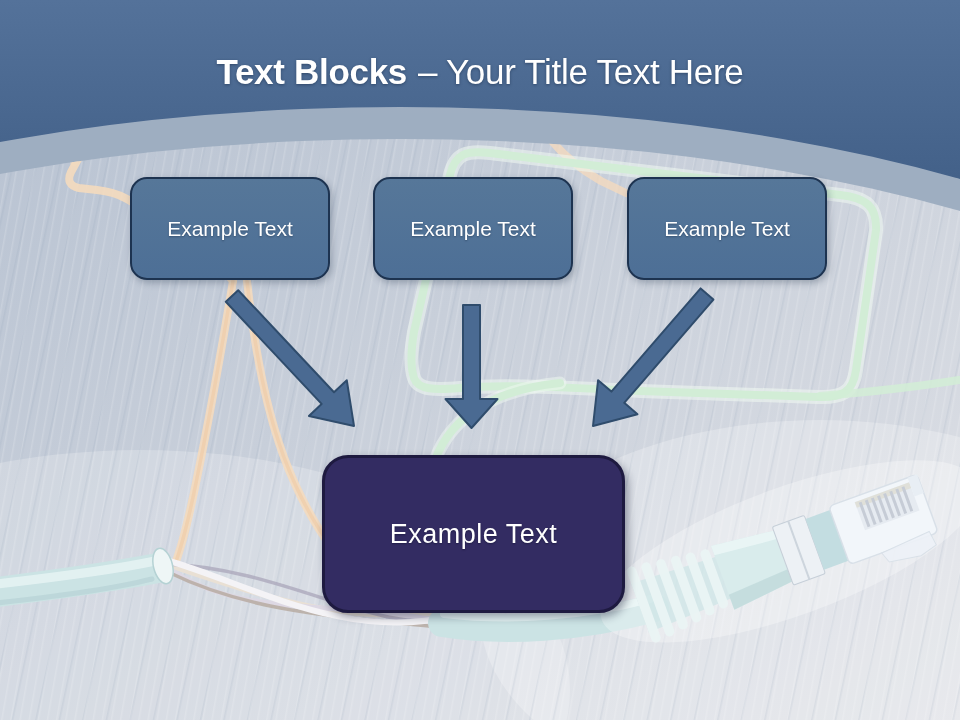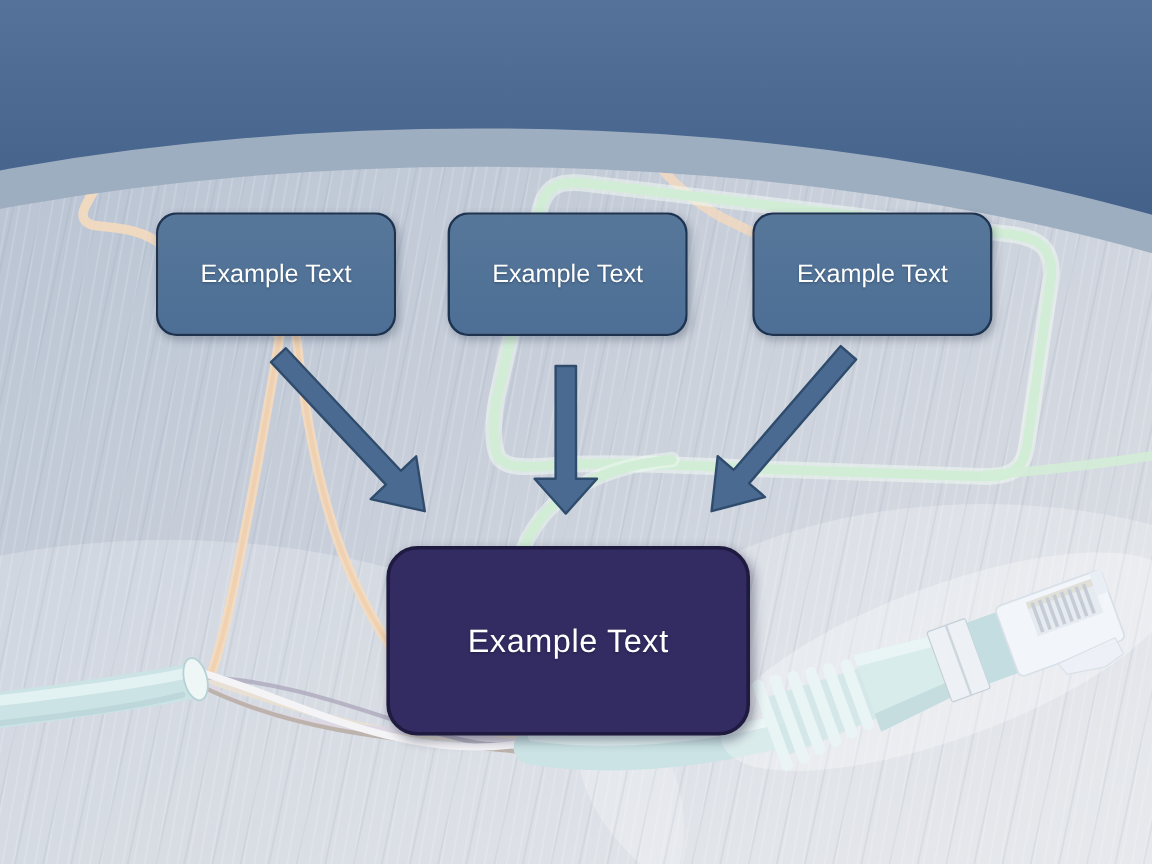--- a/index.html
+++ b/index.html
@@ -158,20 +158,23 @@
       </g>
     </g>
 
     <g>
       <polygon class="arrow-shape" points="238.2,290.2 334.0,392.3 346.8,380.3 354,426 308.9,415.9 321.6,403.9 225.8,301.8"></polygon>
       <polygon class="arrow-shape" points="463,305 480,305 480,399 497.5,399 471.5,428 445.5,399 463,399"></polygon>
       <polygon class="arrow-shape" points="713.4,299.6 624.2,402.8 637.5,414.2 593,426 598.1,380.2 611.4,391.6 700.6,288.4"></polygon>
     </g>
   </svg>
 
+  <div class="title">
+    <span class="t-bold">Text Blocks</span><span class="t-reg">– Your Title Text Here</span>
+  </div>
 
   <div class="block block1">
     <span>Example Text</span>
   </div>
   <div class="block block2">
     <span>Example Text</span>
   </div>
   <div class="block block3">
     <span>Example Text</span>
   </div>

